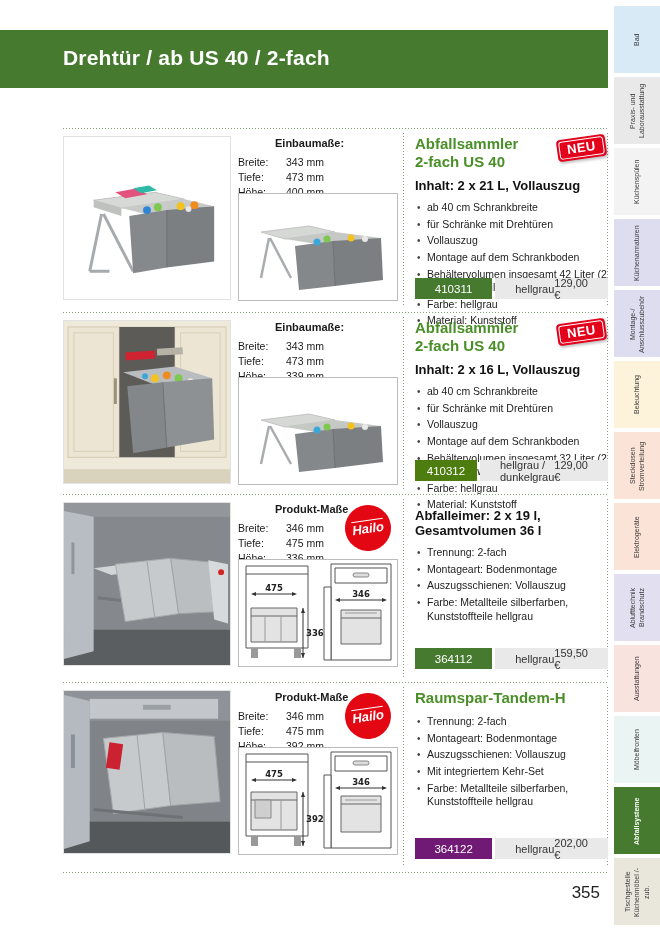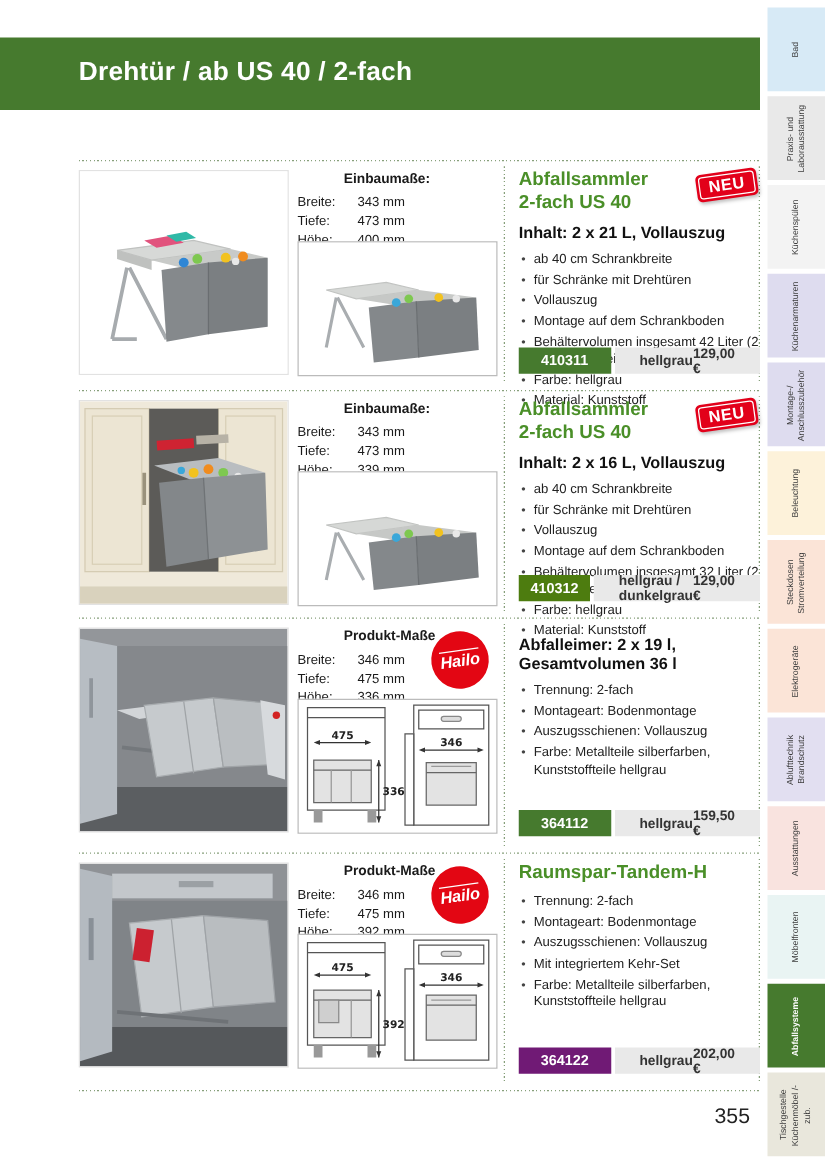--- a/index.html
+++ b/index.html
@@ -46,24 +46,24 @@
   .desc ul { list-style:none; margin:8px 0 0 1px; padding:0; font-size:10.5px; color:#222; }
   .desc li { position:relative; padding-left:11px; margin-bottom:3px; line-height:1.3; }
   .desc li::before { content:"•"; position:absolute; left:1px; top:0; font-size:10px; color:#444; }
 
   .neu { position:absolute; right:2px; top:2px; transform:rotate(-8deg); background:#e2001a;
          border-radius:4px; padding:2px; box-shadow:1px 2px 3px rgba(0,0,0,.25); }
   .neu-inner { border:1px solid #fff; border-radius:3px; padding:0 7px 1px 7px; color:#fff;
                font-weight:bold; font-size:13px; letter-spacing:.5px; }
 
   .pricerow { position:absolute; left:0; bottom:8px; width:100%; height:21px; display:flex; }
-  .artno { width:80px; background:#467a2e; color:#fff; font-weight:bold; font-size:11.5px;
+  .artno { width:80px; background:#467a2e; color:#fff; font-weight:normal; font-size:11.5px;
            display:flex; align-items:center; justify-content:center; }
   .pricebar { flex:1; margin-left:3px; background:#e9e9e9; display:flex; align-items:center;
-              justify-content:space-between; padding:0 20px; font-size:11px; color:#333;font-weight:bold; }
+              justify-content:space-between; padding:0 20px; font-size:11px; color:#333; }
 
   .footnote { position:absolute; left:63px; top:897px; font-size:9px; font-weight:bold; color:#111; }
   .pageno { position:absolute; right:60px; top:883px; font-size:17px; color:#222; }
 
   .tech text { font-family:"DejaVu Sans", sans-serif; font-size:8.5px; font-weight:bold; fill:#222; }
   .tech line, .tech rect, .tech path { vector-effect:non-scaling-stroke; }
 </style>
 </head>
 <body>
 

